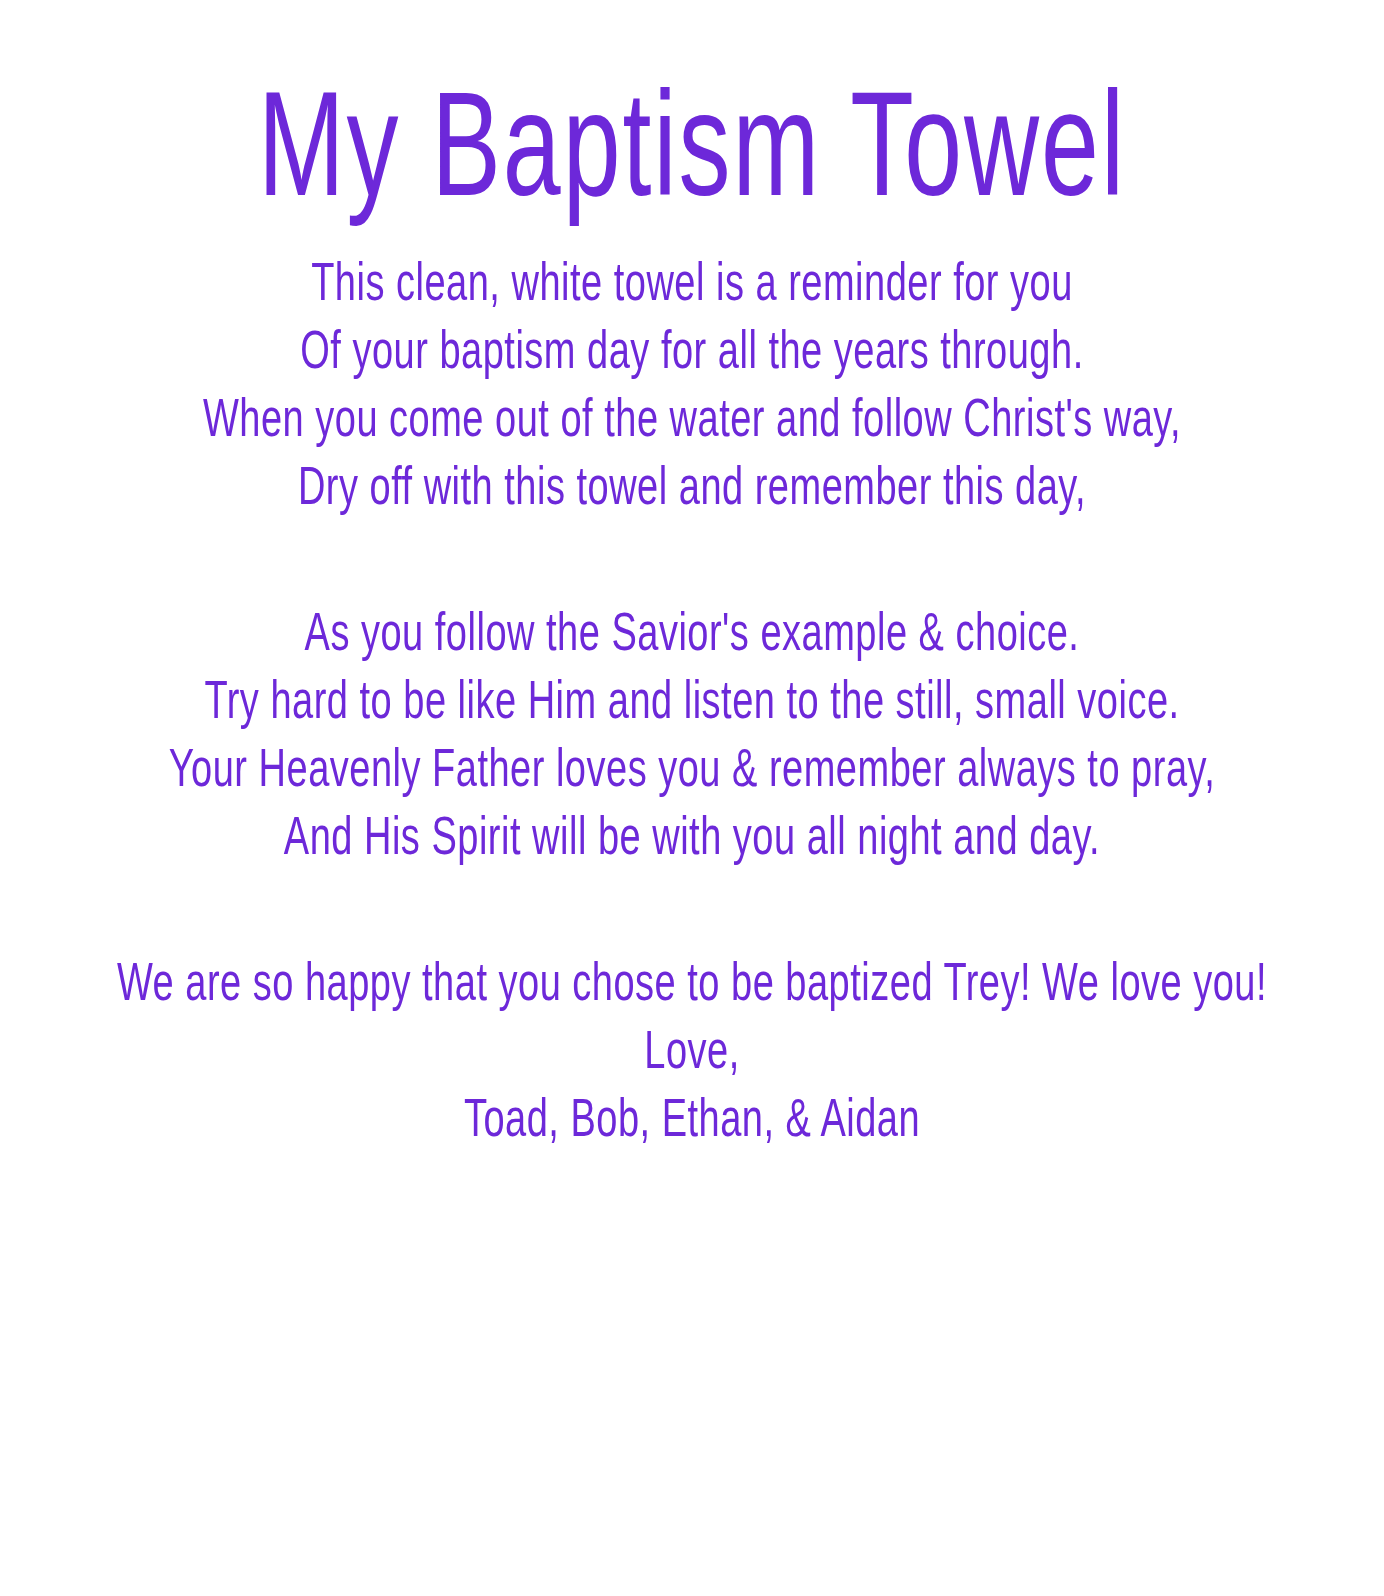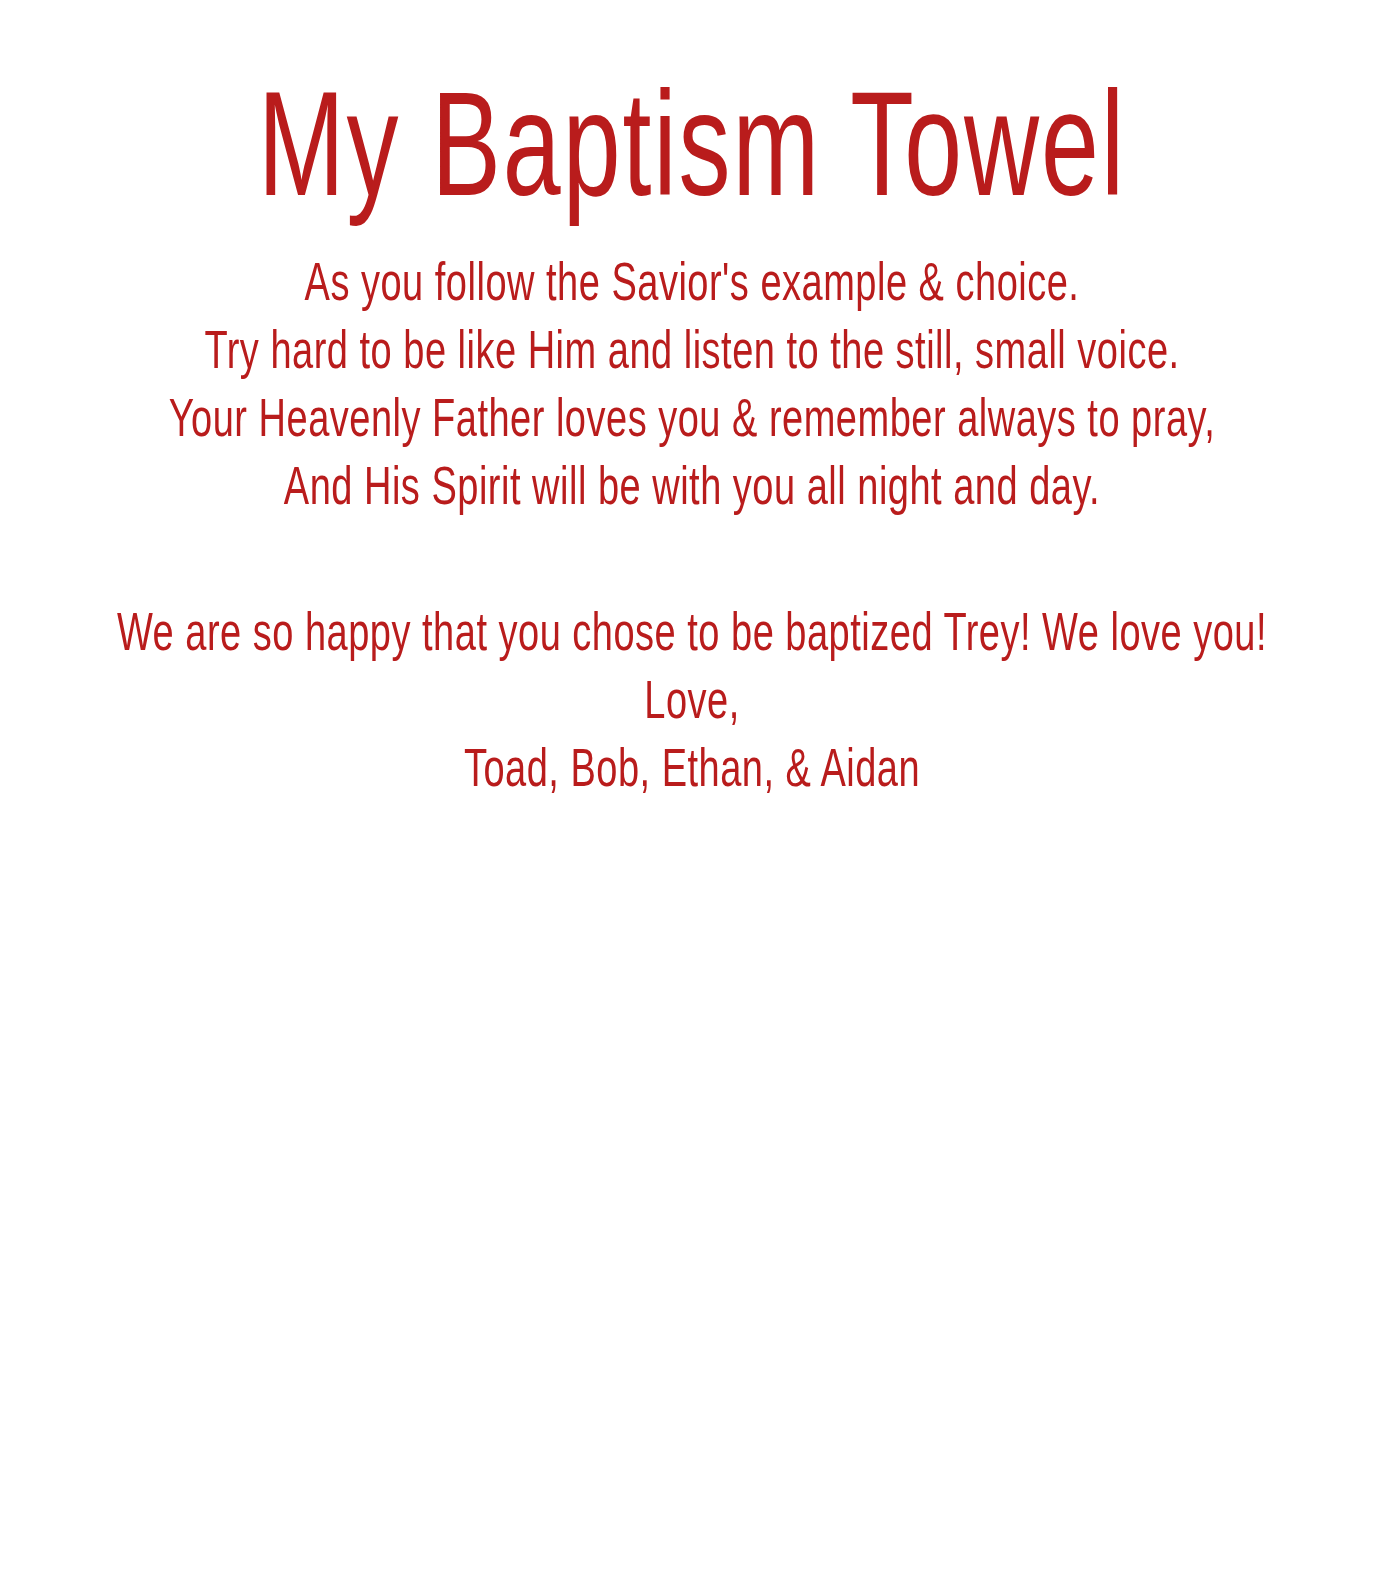--- a/index.html
+++ b/index.html
@@ -6,21 +6,21 @@
     margin: 0;
     padding: 0;
     background: #ffffff;
   }
   .page {
     position: relative;
     width: 1384px;
     height: 1596px;
     margin: 0 auto;
     background: #ffffff;
-    color: #b91c1c;
+    color: #6d28d9;
     font-family: "Liberation Sans", sans-serif;
     overflow: hidden;
     text-align: center;
   }
   .title {
     margin: 0;
     padding-top: 42px;
     height: 178px;
     font-size: 104px;
     font-weight: 400;
@@ -53,20 +53,26 @@
 </style>
 </head>
 <body>
 
 <div class="page">
 
   <h1 class="title">My Baptism Towel</h1>
 
   <div class="poem">
 
+    <div class="stanza">
+      <div class="line">This clean, white towel is a reminder for you</div>
+      <div class="line">Of your baptism day for all the years through.</div>
+      <div class="line">When you come out of the water and follow Christ's way,</div>
+      <div class="line">Dry off with this towel and remember this day,</div>
+    </div>
 
 
     <div class="stanza">
       <div class="line">As you follow the Savior's example &amp; choice.</div>
       <div class="line">Try hard to be like Him and listen to the still, small voice.</div>
       <div class="line">Your Heavenly Father loves you &amp; remember always to pray,</div>
       <div class="line">And His Spirit will be with you all night and day.</div>
     </div>
 
     <div class="stanza">

